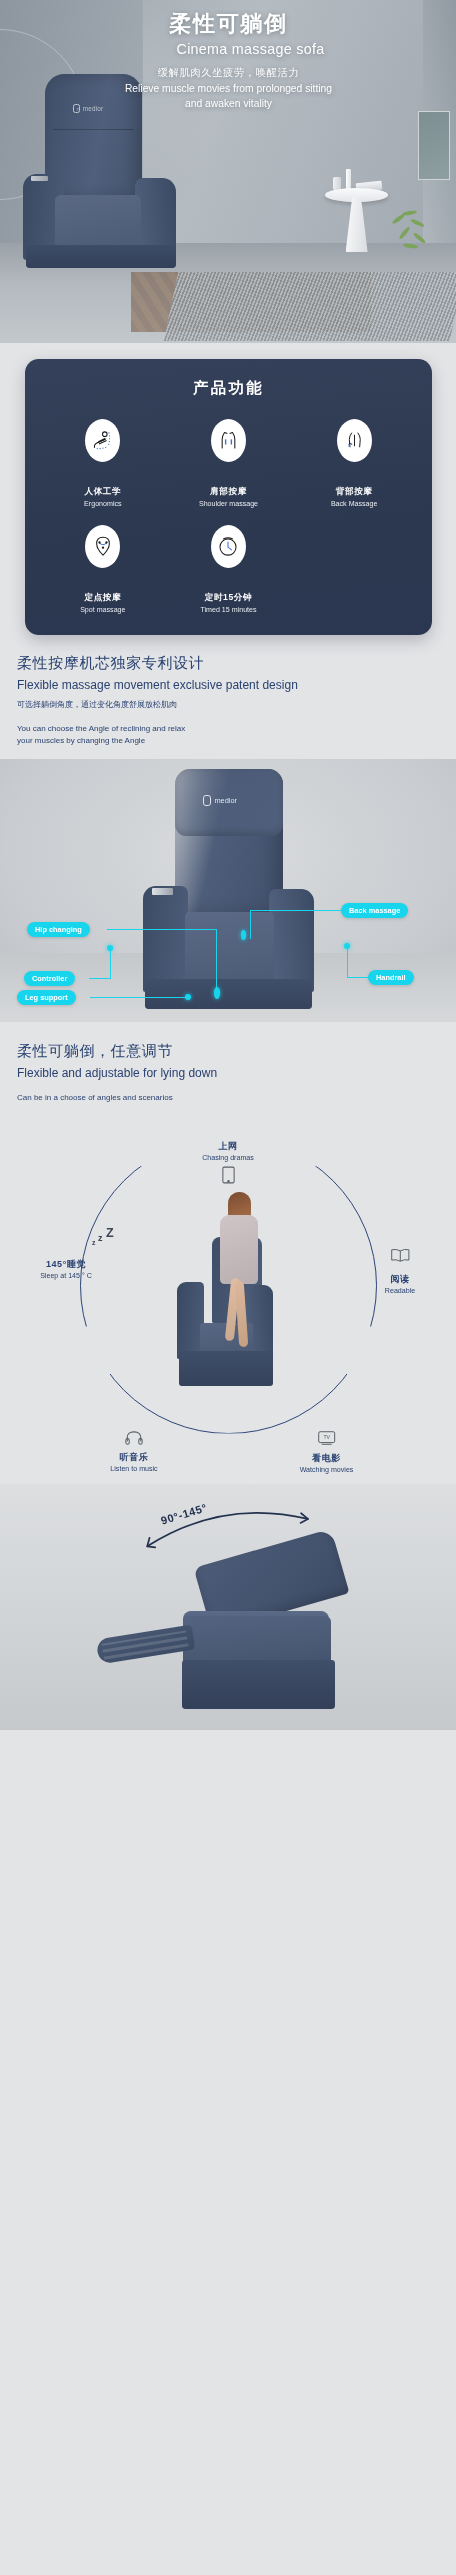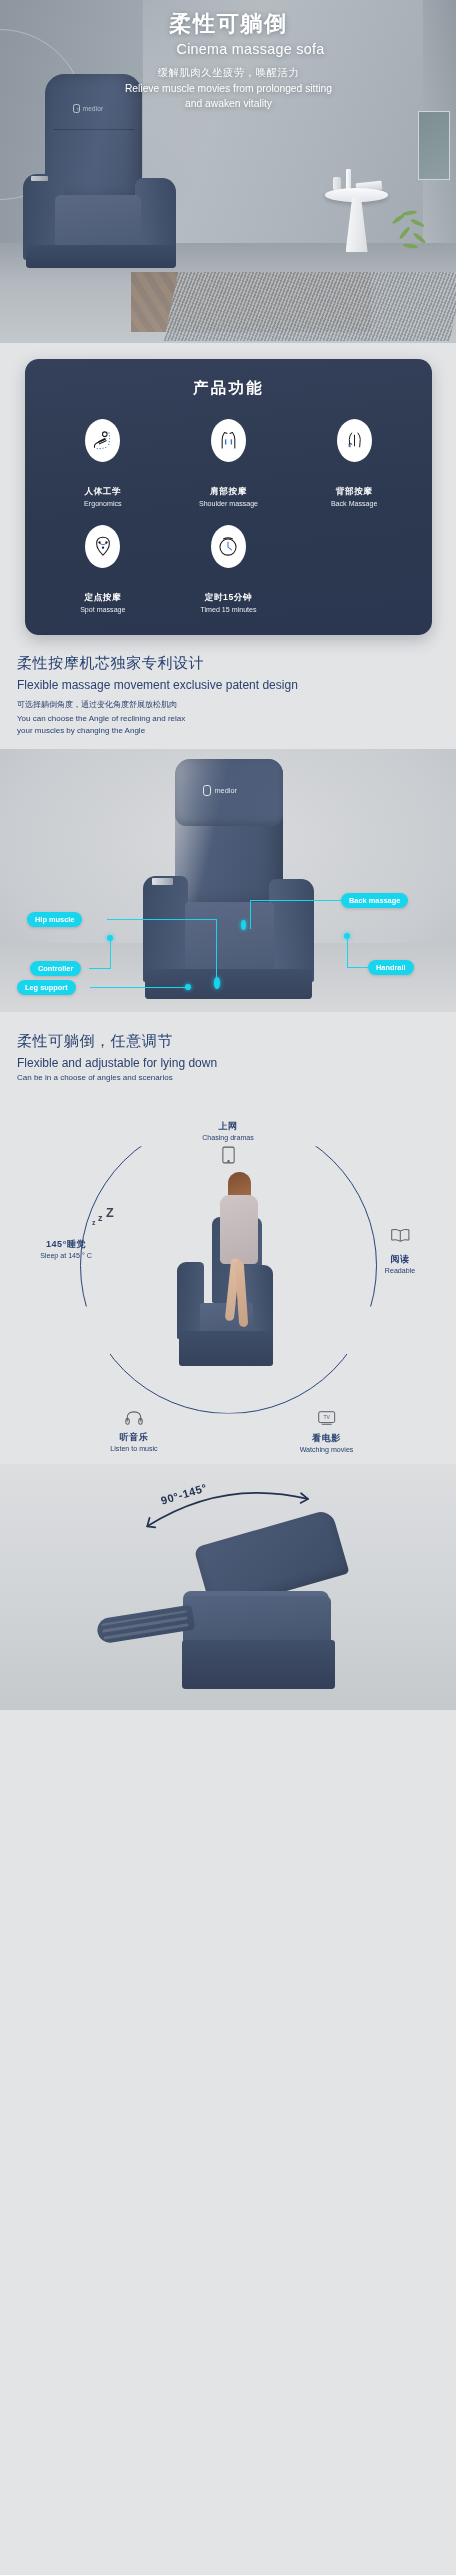--- a/index.html
+++ b/index.html
@@ -104,21 +104,21 @@
   }
   .feat-ico svg { display:block; }
   .feat-cn { color:#fff; font-size:8.6px; font-weight:bold; letter-spacing:0.6px;margin-top:24px; }
   .feat-en { color:#e8ecf1; font-size:7.1px; margin-top:2.3px; }
 
   
   .sec { padding:19.4px 17px 0; }
   .sec-h1 { font-size:15px; font-weight:normal; color:#2a4271; letter-spacing:0.6px; }
   .sec-h2 { font-size:12px; color:#2a4271; margin-top:5.1px; }
   .sec-h3 { font-size:8px; color:#2a4271; margin-top:6.9px; line-height:1.5; }
-  .sec-h4 { font-size:8px; color:#2a4271; margin-top:2px; line-height:1.45; }
+  .sec-h4 { font-size:8px; color:#2a4271; margin-top:12px; line-height:1.45; }
 
   
   .callout-stage { position:relative; width:457px; height:263px; margin-top:12.6px;
     background:radial-gradient(ellipse 343px 217px at 50% 35%,#d9dbdd,#c9ccd0 65%,#babdc1 100%); }
   .cs-floor { position:absolute; left:0; bottom:0; width:457px; height:69px;
     background:linear-gradient(180deg,#c5c8cb,#d6d8da); }
   .cchair { position:absolute; left:137px; top:10.3px; width:183px; height:240px; }
   .cc-back { position:absolute; left:38px; top:0; width:108px; height:143px;
     background:linear-gradient(103deg,#3e4d68,#53628020 0,#4e5d79 40%,#41506b 100%);
     border-radius:15px 15px 2.3px 2.3px; box-shadow:inset -8px 0 16px rgba(0,0,0,.16); }
@@ -361,27 +361,27 @@
     </div>
 
     <div class="cal" style="left:341px; top:144px;">
       <span class="cal-pill">Back massage</span>
     </div>
     <div class="cal-line" style="position:absolute;left:250px;top:151px;width:93px;"></div>
     <div class="cal-vline" style="position:absolute;left:250px;top:151px;height:28.6px;"></div>
     <div class="cal-dot" style="position:absolute;left:241px;top:171px;width:5.1px;height:10.3px;border-radius:50%;"></div>
 
     <div class="cal" style="left:27px; top:163px;">
-      <span class="cal-pill">Hip muscle</span>
+      <span class="cal-pill">Hip changing</span>
     </div>
     <div class="cal-line" style="position:absolute;left:107px;top:170px;width:110px;"></div>
     <div class="cal-vline" style="position:absolute;left:216px;top:170px;height:64px;"></div>
     <div class="cal-dot" style="position:absolute;left:214px;top:228px;width:5.7px;height:11.4px;border-radius:50%;"></div>
 
-    <div class="cal" style="left:30px; top:212px;">
+    <div class="cal" style="left:24px; top:212px;">
       <span class="cal-pill">Controller</span>
     </div>
     <div class="cal-line" style="position:absolute;left:89px;top:219px;width:22px;"></div>
     <div class="cal-vline" style="position:absolute;left:110px;top:190px;height:30px;"></div>
     <div class="cal-dot" style="position:absolute;left:107px;top:186px;"></div>
 
     <div class="cal" style="left:368px; top:211px;">
       <span class="cal-pill">Handrail</span>
     </div>
     <div class="cal-line" style="position:absolute;left:347px;top:218px;width:23px;"></div>

